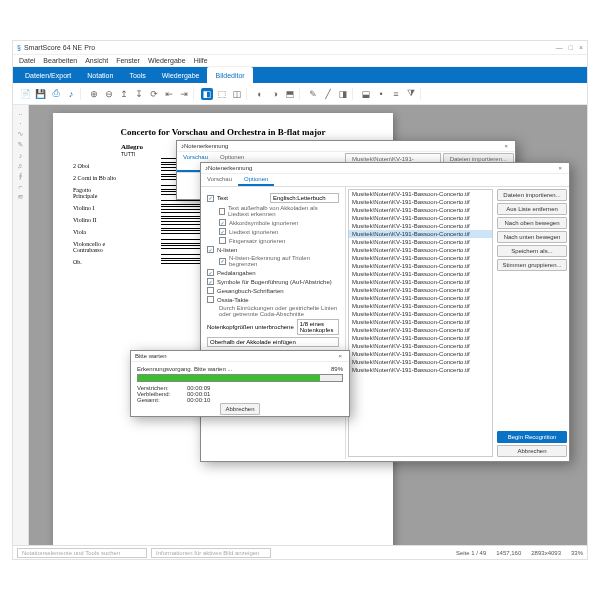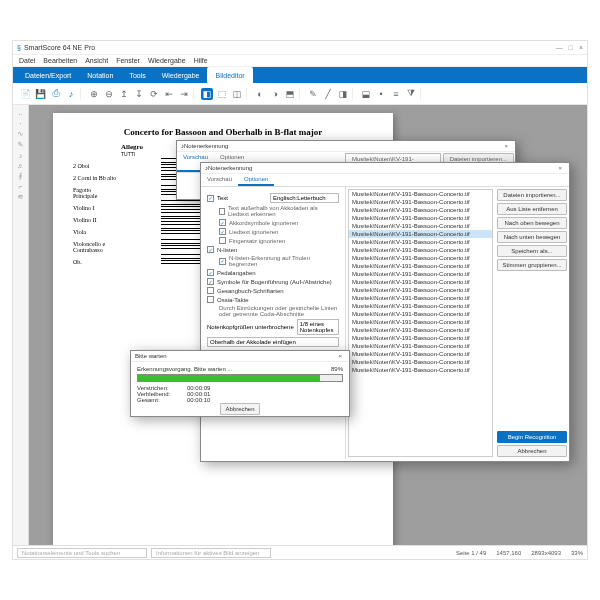--- a/index.html
+++ b/index.html
@@ -161,21 +161,21 @@
       <span>∿</span>
       <span>✎</span>
       <span>♪</span>
       <span>♬</span>
       <span>∮</span>
       <span>⌐</span>
       <span>≋</span>
     </div>
 
     <div class="page">
-      <div class="score-title">Concerto for Bassoon and Oberhalb in B-flat major</div>
+      <div class="score-title">Concerto for Vorschau and Orchestra in B-flat major</div>
       <div class="tempo">Allegro</div>
       <div class="tutti">TUTTI</div>
       <div id="instruments">
           <div class="instr-row">
             <div class="instrument">2 Oboi</div>
             <div class="staff" style="flex: 1 1 0%;"></div>
           </div>
           <div class="instr-row">
             <div class="instrument">2 Corni in Bb alto</div>
             <div class="staff" style="flex: 1 1 0%;"></div>

